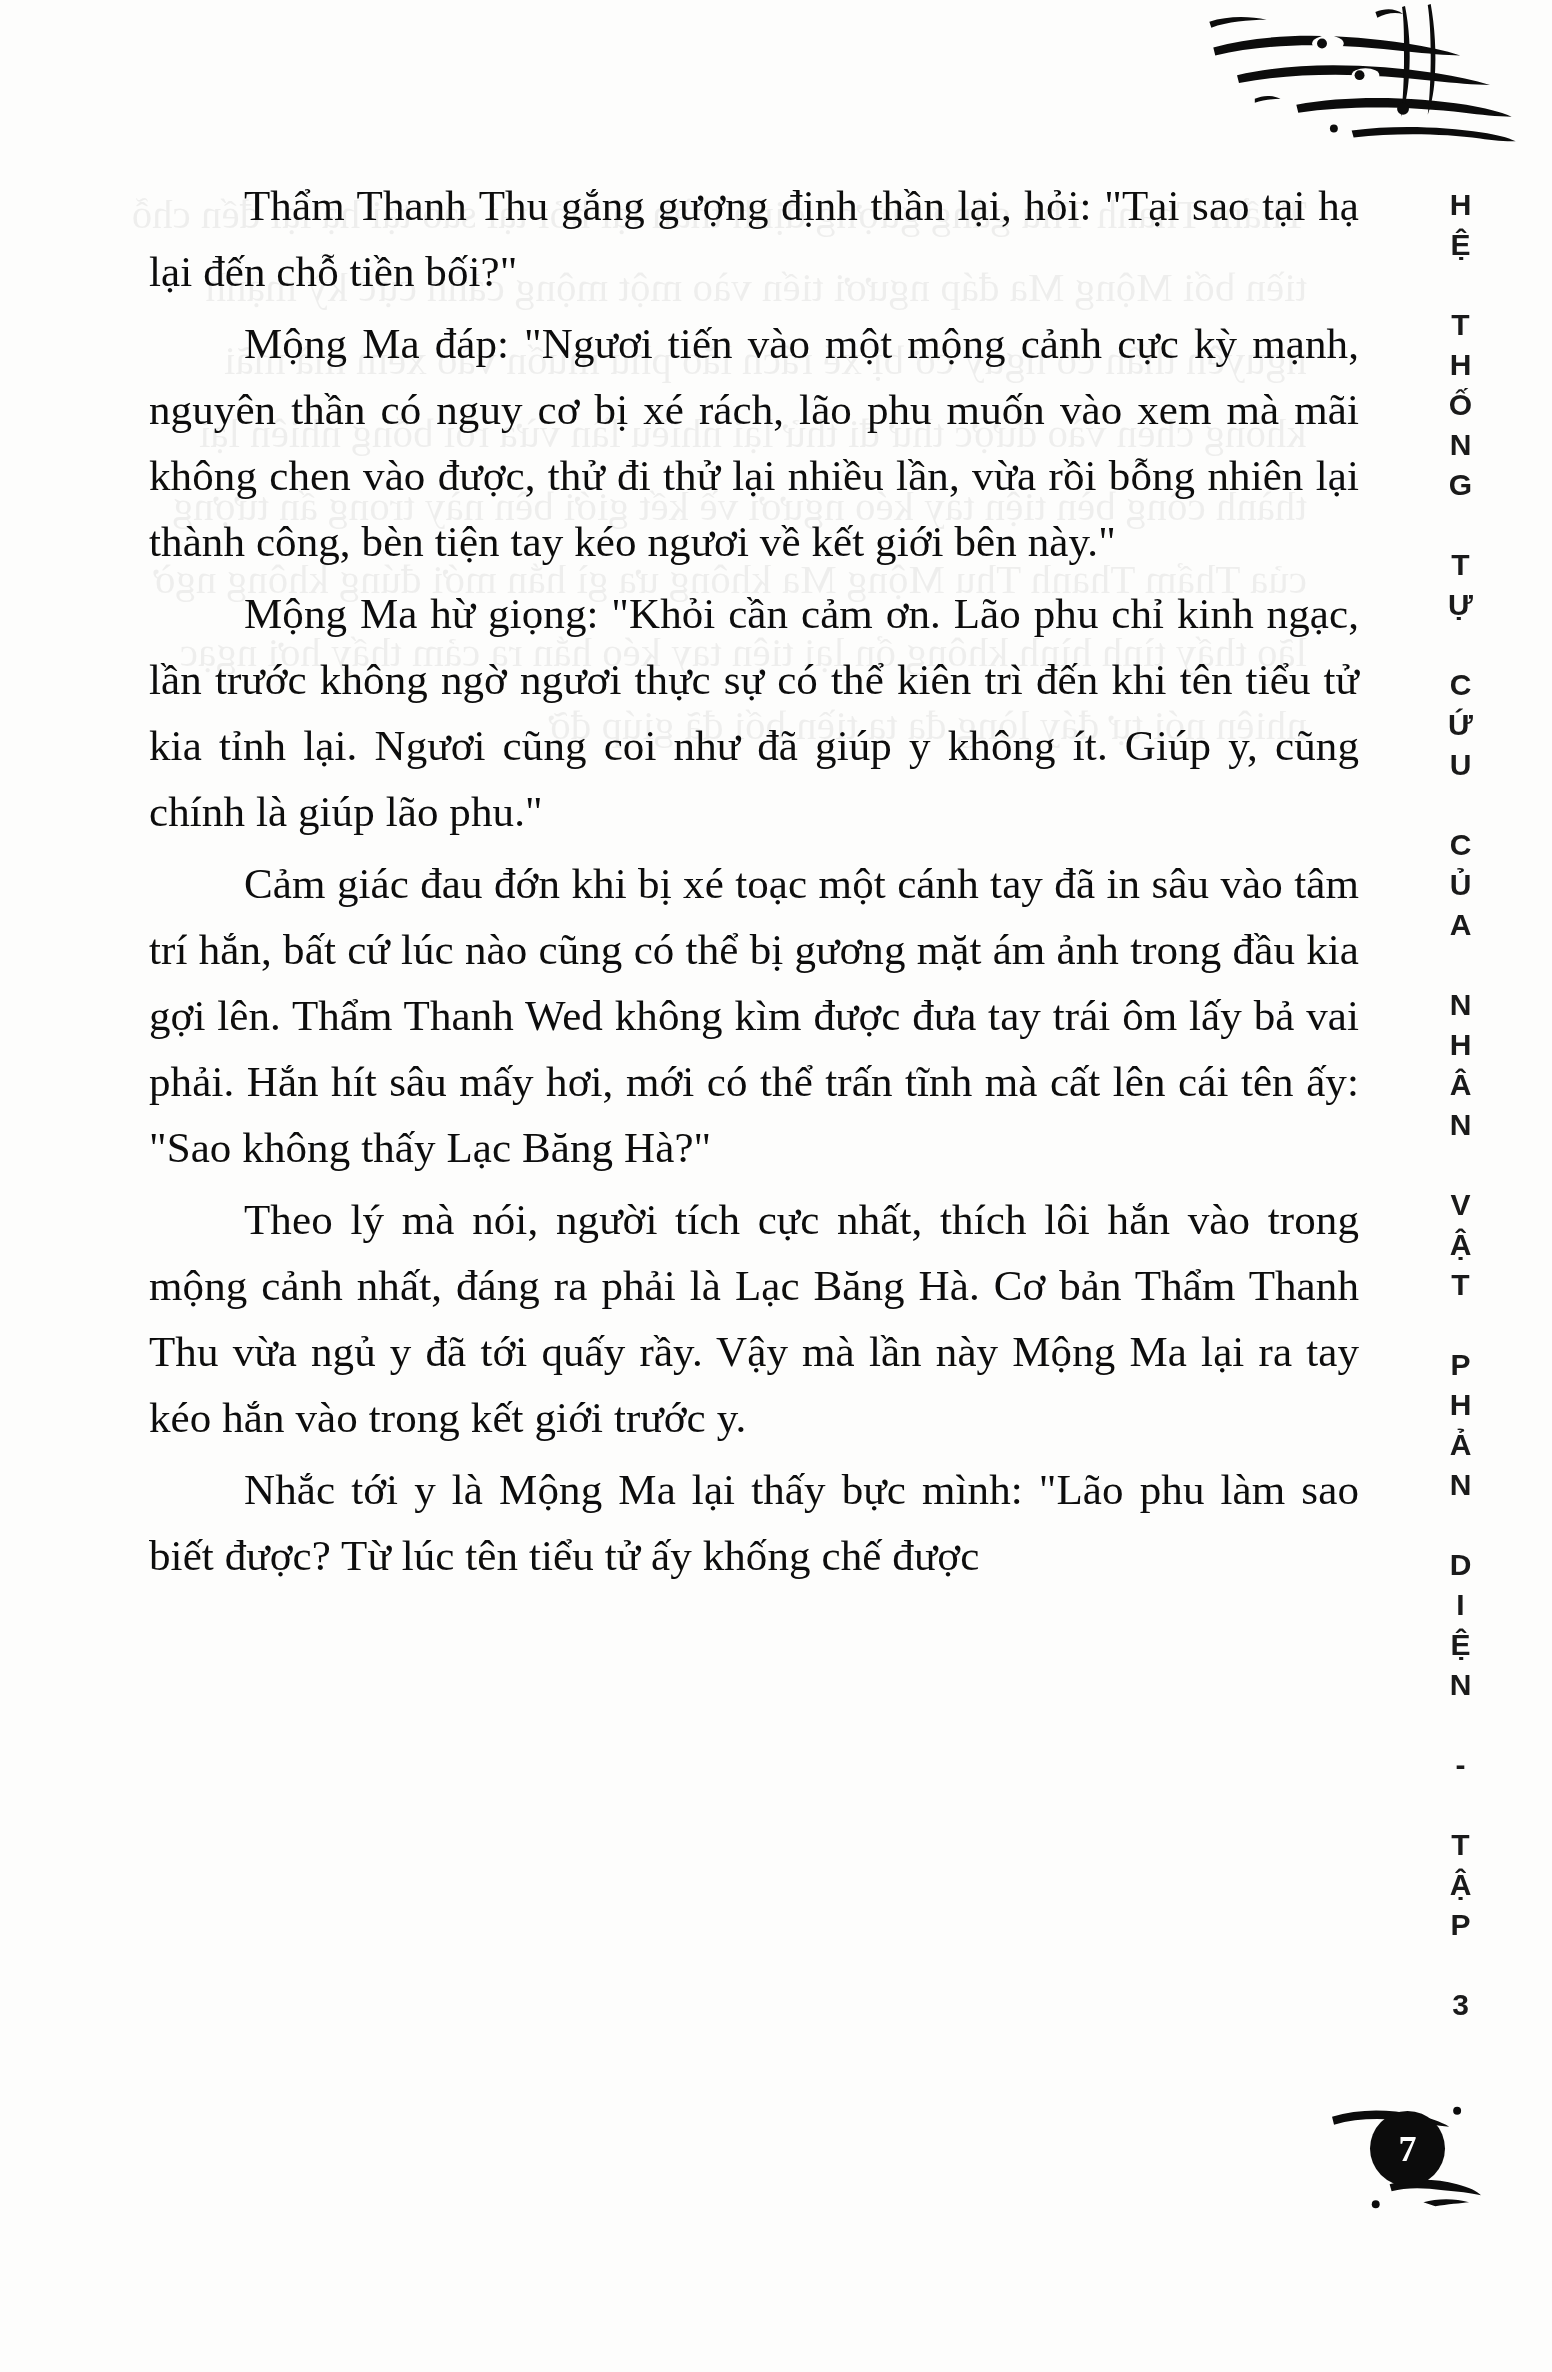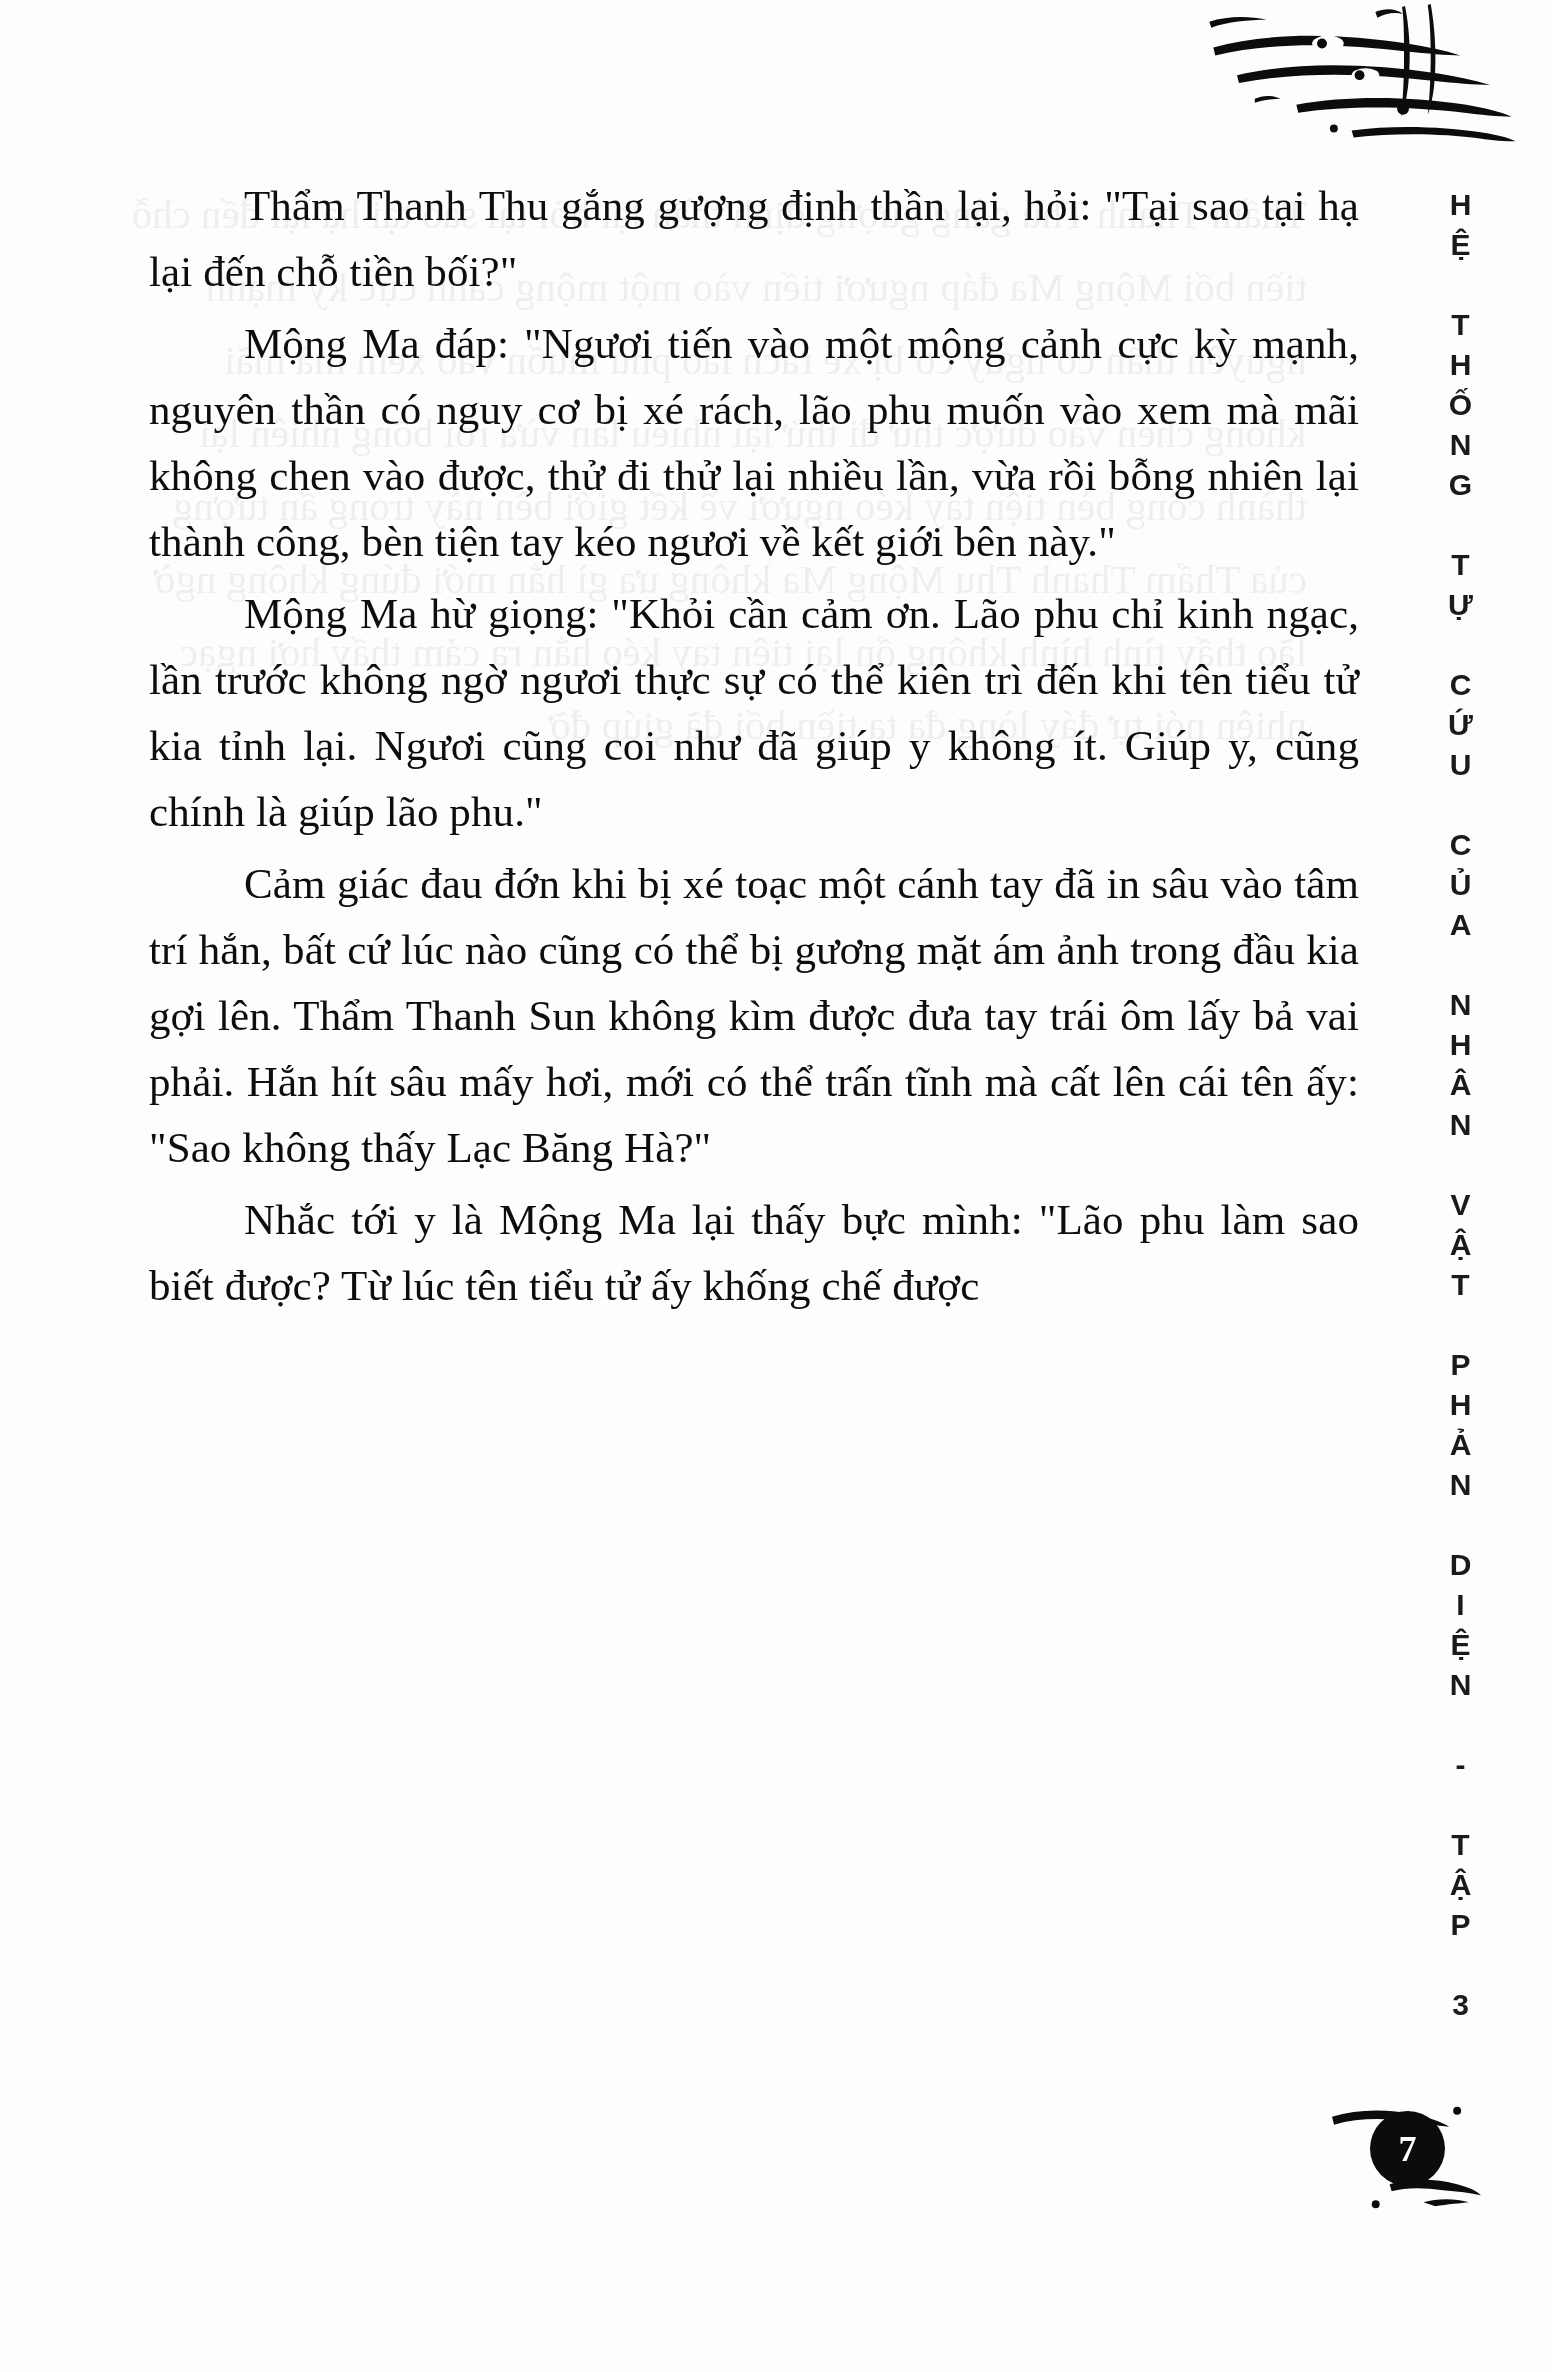--- a/index.html
+++ b/index.html
@@ -148,21 +148,22 @@
         <path d="M54 96 C62 92, 72 92, 80 96 C72 96, 62 97, 54 100 Z"></path>
         <path d="M8 18 C26 12, 48 12, 66 16 C48 16, 26 18, 10 24 Z"></path>
       </g>
     </svg>
   </div>
 
   <div class="text-column">
     <p class="para">Thẩm Thanh Thu gắng gượng định thần lại, hỏi: "Tại sao tại hạ lại đến chỗ tiền bối?"</p>
     <p class="para">Mộng Ma đáp: "Ngươi tiến vào một mộng cảnh cực kỳ mạnh, nguyên thần có nguy cơ bị xé rách, lão phu muốn vào xem mà mãi không chen vào được, thử đi thử lại nhiều lần, vừa rồi bỗng nhiên lại thành công, bèn tiện tay kéo ngươi về kết giới bên này."</p>
     <p class="para">Mộng Ma hừ giọng: "Khỏi cần cảm ơn. Lão phu chỉ kinh ngạc, lần trước không ngờ ngươi thực sự có thể kiên trì đến khi tên tiểu tử kia tỉnh lại. Ngươi cũng coi như đã giúp y không ít. Giúp y, cũng chính là giúp lão phu."</p>
-    <p class="para">Cảm giác đau đớn khi bị xé toạc một cánh tay đã in sâu vào tâm trí hắn, bất cứ lúc nào cũng có thể bị gương mặt ám ảnh trong đầu kia gợi lên. Thẩm Thanh Sun không kìm được đưa tay trái ôm lấy bả vai phải. Hắn hít sâu mấy hơi, mới có thể trấn tĩnh mà cất lên cái tên ấy: "Sao không thấy Lạc Băng Hà?"</p>
+    <p class="para">Cảm giác đau đớn khi bị xé toạc một cánh tay đã in sâu vào tâm trí hắn, bất cứ lúc nào cũng có thể bị gương mặt ám ảnh trong đầu kia gợi lên. Thẩm Thanh Wed không kìm được đưa tay trái ôm lấy bả vai phải. Hắn hít sâu mấy hơi, mới có thể trấn tĩnh mà cất lên cái tên ấy: "Sao không thấy Lạc Băng Hà?"</p>
+    <p class="para">Theo lý mà nói, người tích cực nhất, thích lôi hắn vào trong mộng cảnh nhất, đáng ra phải là Lạc Băng Hà. Cơ bản Thẩm Thanh Thu vừa ngủ y đã tới quấy rầy. Vậy mà lần này Mộng Ma lại ra tay kéo hắn vào trong kết giới trước y.</p>
     <p class="para">Nhắc tới y là Mộng Ma lại thấy bực mình: "Lão phu làm sao biết được? Từ lúc tên tiểu tử ấy khống chế được</p>
   </div>
 
   <div class="running-head">HỆ THỐNG TỰ CỨU CỦA NHÂN VẬT PHẢN DIỆN - TẬP 3</div>
 
   <div class="page-number-wrap">
     <div class="ornament-bottom">
       <svg viewBox="0 0 150 140" width="149" height="139" aria-hidden="true">
         <g fill="#0c0c0c">
           <path d="M0 28 C26 20, 56 20, 84 26 C98 29, 110 33, 118 38 C106 37, 92 35, 78 33 C54 29, 26 29, 2 36 Z"></path>

